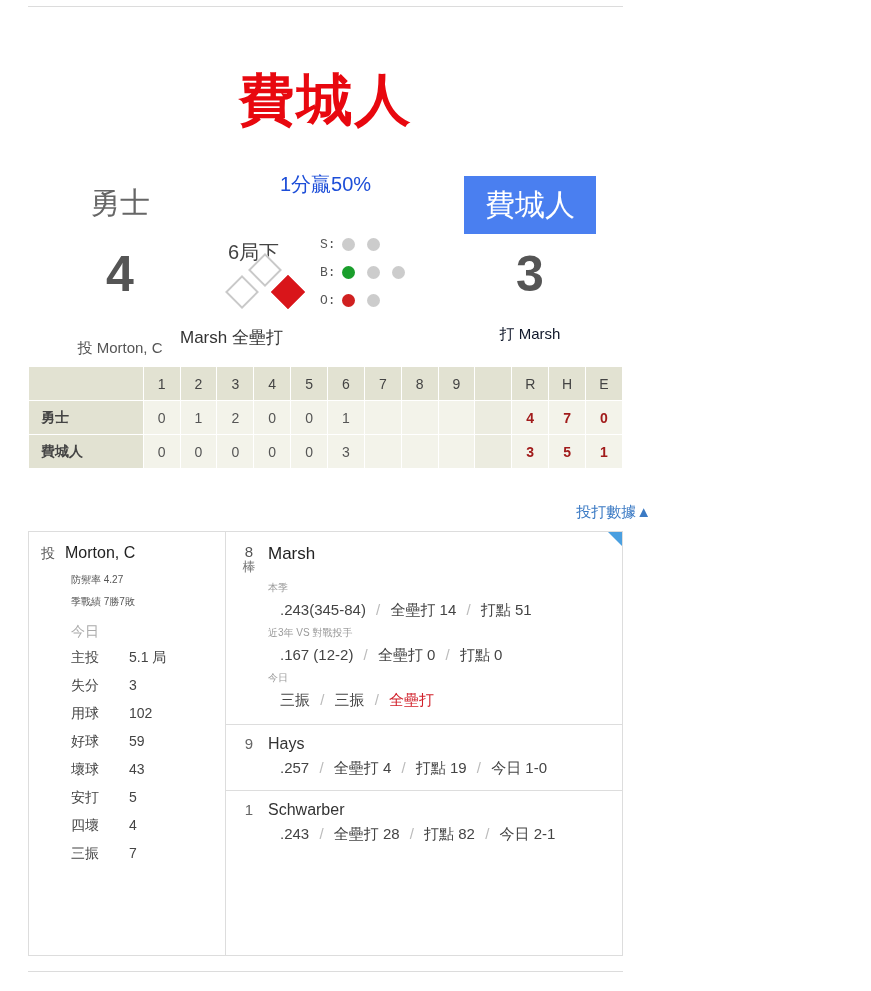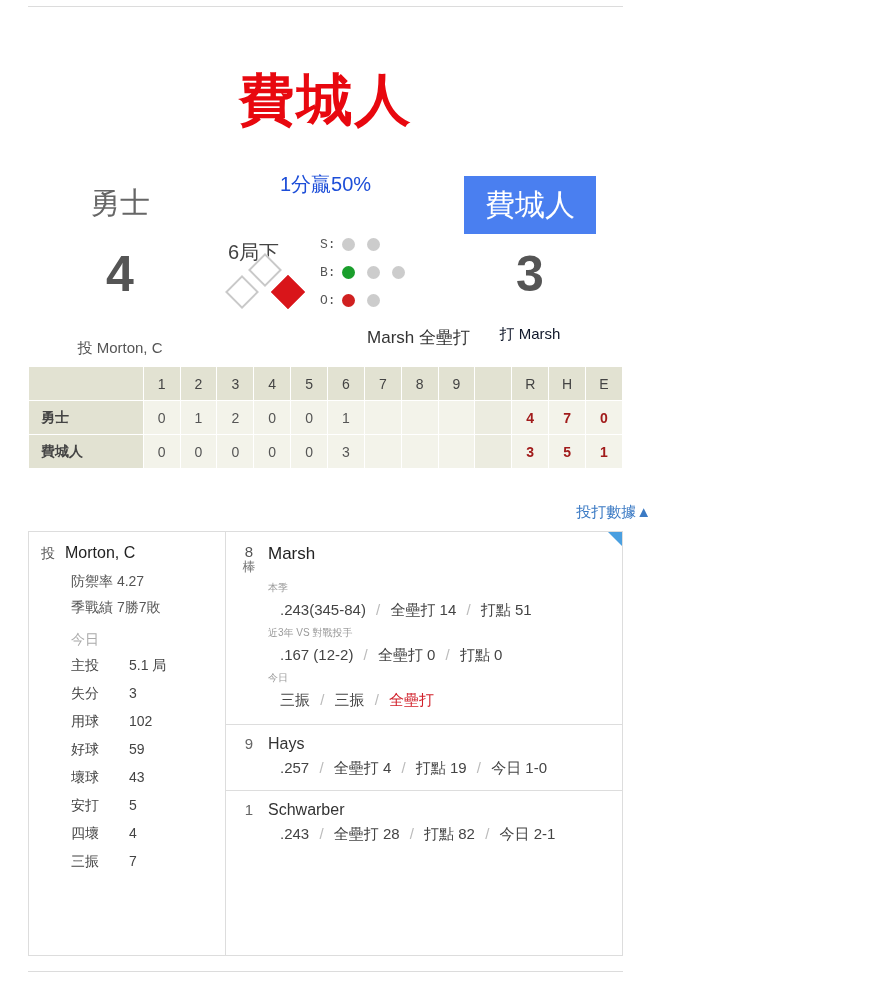--- a/index.html
+++ b/index.html
@@ -147,21 +147,21 @@
     border-radius: 50%;
     background: #cccccc;
     margin-right: 12px;
   }
   .dot.green { background: #1a9e2c; }
   .dot.red   { background: #d02020; }
 
   .play-text {
     position: absolute;
     top: 326px; left: 180px; width: 290px;
-    text-align: right;
+    text-align: left;
     font-size: 17px;
     color: #333;
   }
 
   
   .linescore {
     position: absolute;
     top: 366px; left: 28px;
     width: 595px;
     border-collapse: collapse;
@@ -233,21 +233,21 @@
     margin-right: 10px;
   }
   .pitcher-name {
     font-size: 16px;
     color: #222;
   }
   .p-line {
     margin-left: 30px;
     margin-bottom: 8px;
     color: #555;
-    font-size: 14px;
+    font-size: 10px;
   }
   .p-sub {
     margin-left: 30px;
     margin: 14px 0 8px 30px;
     color: #aaaaaa;
     font-size: 14px;
   }
   .stat-row {
     display: flex;
     margin-left: 30px;

